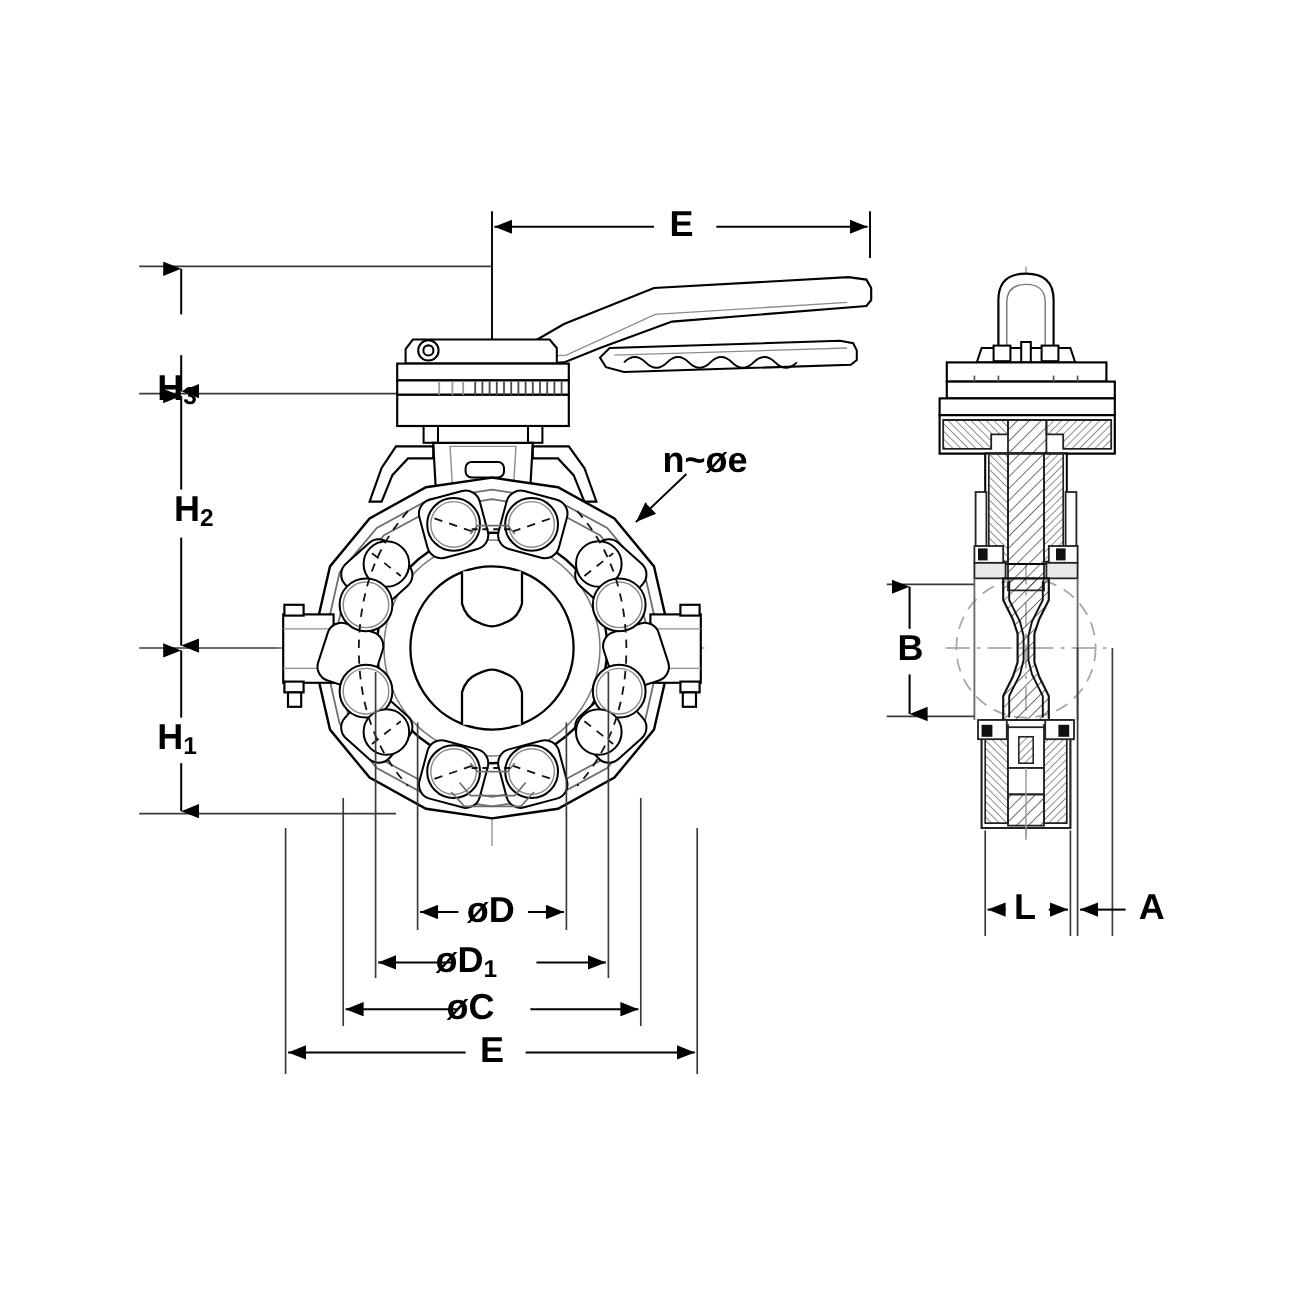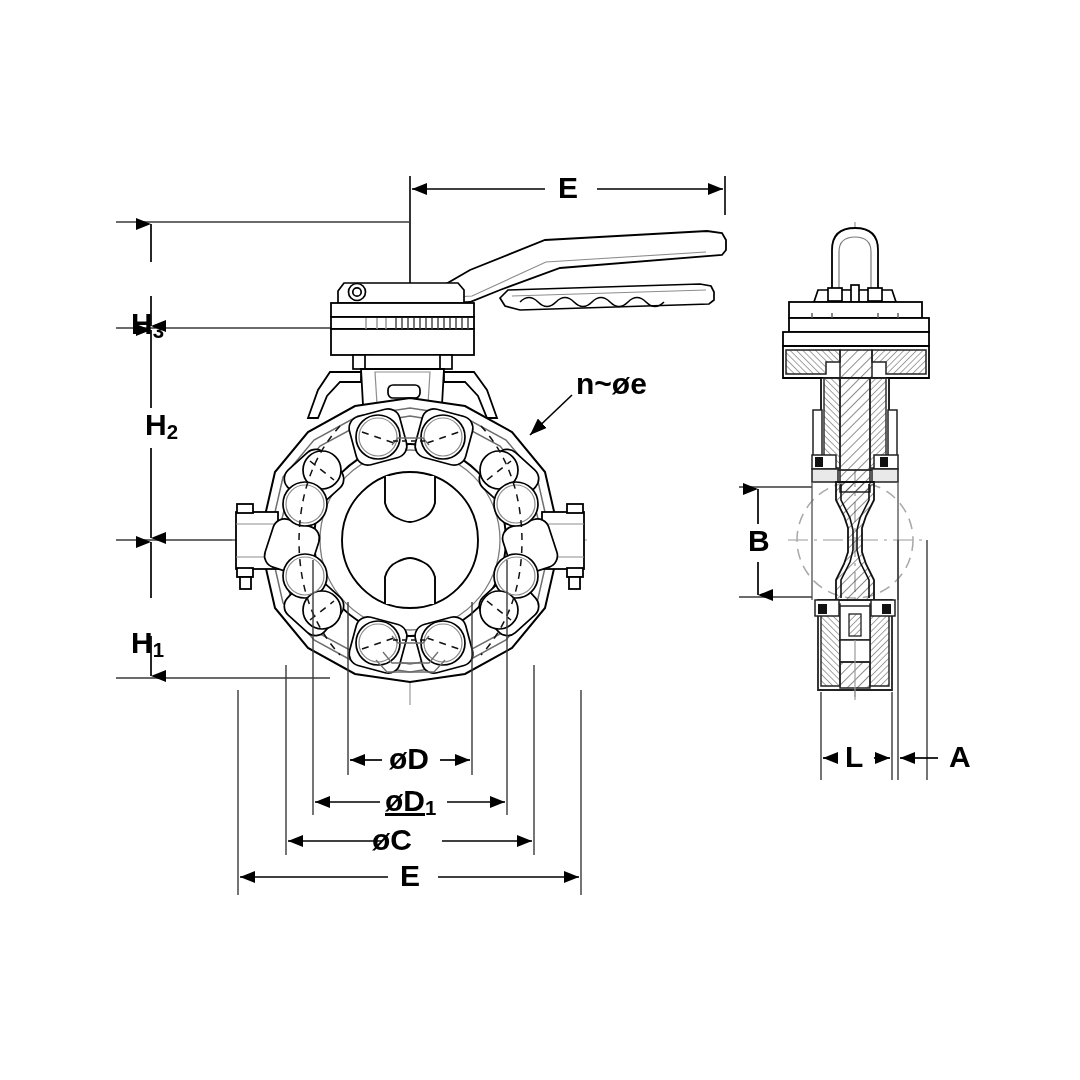--- a/index.html
+++ b/index.html
@@ -414,31 +414,31 @@
 </svg>
 
 <div class="dimlabel sz30" style="left:131px;top:264px;margin-top:45px;">
   <span>H</span><sub>3</sub>
 </div>
 
 <div class="dimlabel sz30" style="left:145px;top:410px;">
   <span>H</span><sub>2</sub>
 </div>
 
-<div class="dimlabel sz30" style="left:131px;top:600px;margin-top:28px;">
+<div class="dimlabel sz30" style="left:131px;top:600px;">
   <span>H</span><sub>1</sub>
 </div>
 
 <div class="dimlabel sz30" style="left:558px;top:173px;">E</div>
 
-<div class="dimlabel sz30" style="left:576px;top:369px;">n~øe</div>
+<div class="dimlabel sz30" style="left:552px;top:369px;">n~øe</div>
 
 <div class="dimlabel sz30" style="left:389px;top:744px;">øD</div>
 
-<div class="dimlabel sz30" style="left:385px;top:786px;text-decoration:underline;">
+<div class="dimlabel sz30" style="left:363px;top:786px;">
   <span>øD</span><sub>1</sub>
 </div>
 
 <div class="dimlabel sz30" style="left:372px;top:825px;">øC</div>
 
 <div class="dimlabel sz30" style="left:400px;top:861px;">E</div>
 
 <div class="dimlabel sz30" style="left:748px;top:526px;">B</div>
 
 <div class="dimlabel sz30" style="left:845px;top:742px;">L</div>

